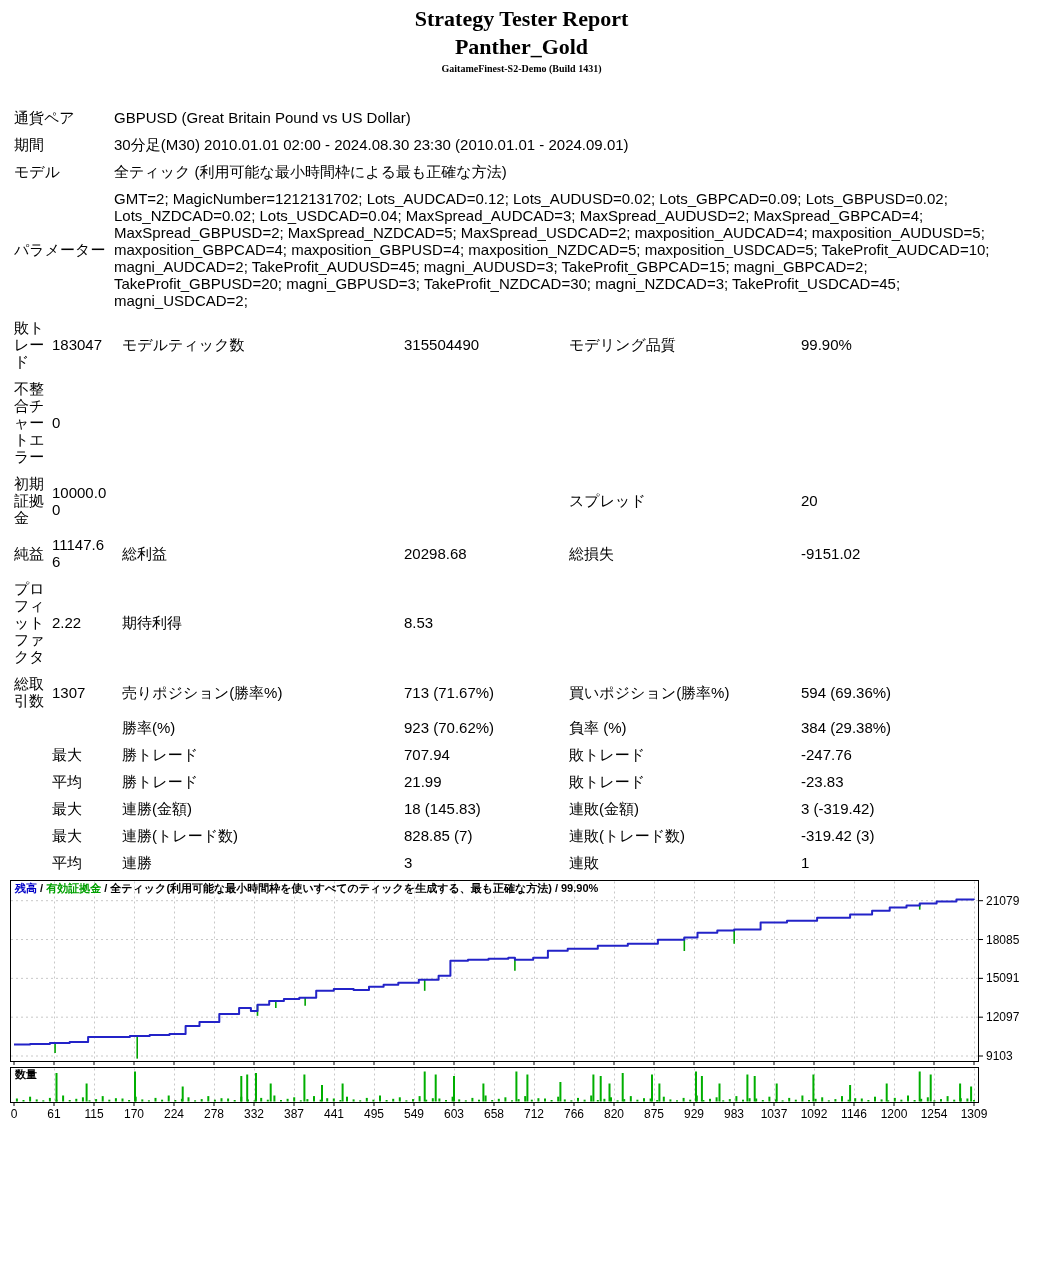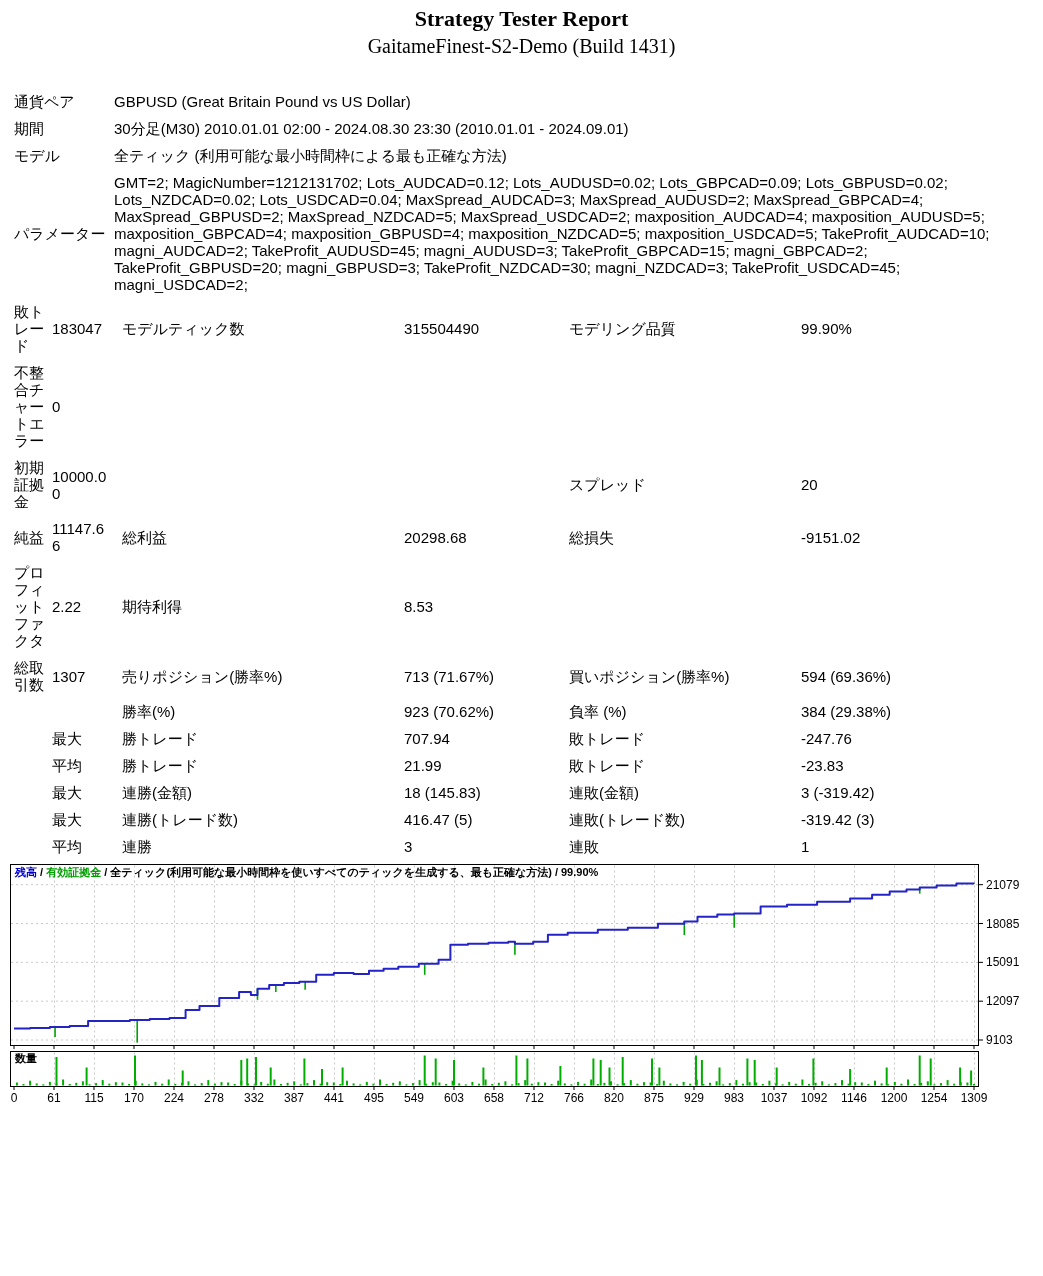--- a/index.html
+++ b/index.html
@@ -1,33 +1,34 @@
 <!DOCTYPE html>
 <html><head>
 <meta charset="utf-8">
 <style>
   html,body{margin:0;padding:0;background:#ffffff;}
   body{width:1043px;height:1276px;overflow:hidden;font-family:"Liberation Sans",sans-serif;color:#000;}
   .hdr{text-align:center;font-family:"Liberation Serif",serif;margin-top:6px;}
   .hdr h1{font-size:22px;margin:2px 0 0 0;font-weight:bold;}
   .hdr h2{font-size:22px;margin:2px 0 0 0;font-weight:bold;}
-  .hdr h3{font-size:20px;margin:3px 0 0 0;font-weight:normal;}
+  .hdr h3{font-size:10px;margin:3px 0 0 0;font-weight:bold;}
   table.rep{border-collapse:collapse;table-layout:fixed;width:1016px;margin:30px 0 0 14px;font-size:15px;}
   table.rep td{padding:5px 2px 5px 0;vertical-align:middle;line-height:17px;word-wrap:break-word;}
   table.rep td.c1{word-break:break-all;}
   table.rep td.r{text-align:left;}
   table.rep td.lab{padding-left:8px;}
   #chart-wrap{margin-top:4px;}
   svg text{font-family:"Liberation Sans",sans-serif;}
 </style>
 </head>
 <body>
 
 <div class="hdr">
   <h1>Strategy Tester Report</h1>
+  <h2>Panther_Gold</h2>
   <h3>GaitameFinest-S2-Demo (Build 1431)</h3>
 </div>
 
 <table class="rep">
   <colgroup>
     <col style="width:38px">
       <col style="width:62px">
       <col style="width:290px">
     <col style="width:157px">
       <col style="width:240px">
@@ -124,21 +125,21 @@
         <td class="r ">最大</td>
         <td class="lab">連勝(金額)</td>
         <td class="r ">18 (145.83)</td>
         <td class="lab">連敗(金額)</td>
         <td class="r ">3 (-319.42)</td>
       </tr>
       <tr>
         <td class="c1 "></td>
         <td class="r ">最大</td>
         <td class="lab">連勝(トレード数)</td>
-        <td class="r ">416.47 (5)</td>
+        <td class="r ">828.85 (7)</td>
         <td class="lab">連敗(トレード数)</td>
         <td class="r ">-319.42 (3)</td>
       </tr>
       <tr>
         <td class="c1 "></td>
         <td class="r ">平均</td>
         <td class="lab">連勝</td>
         <td class="r ">3</td>
         <td class="lab">連敗</td>
         <td class="r ">1</td>

